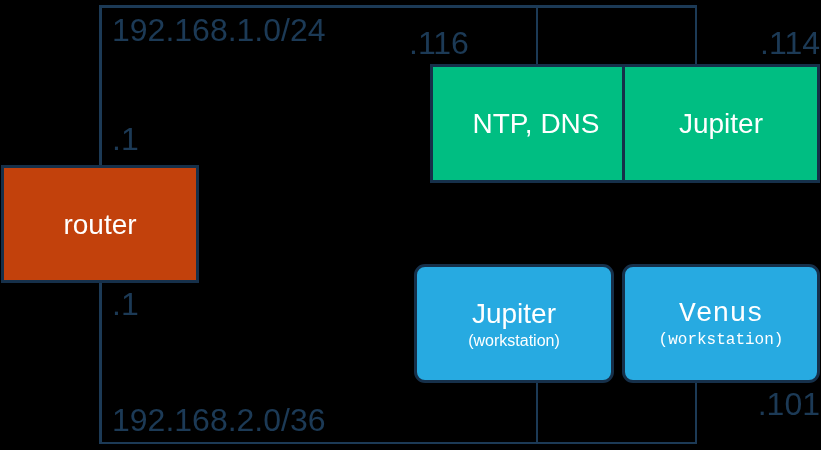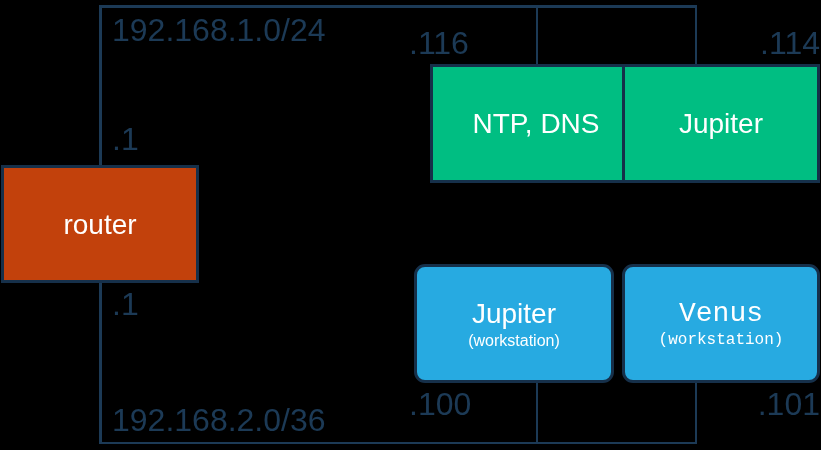--- a/index.html
+++ b/index.html
@@ -64,21 +64,20 @@
   <div class="line" style="left:535.5px; top:382px; width:2.5px; height:61px;"></div>
   <div class="line" style="left:694.5px; top:382px; width:2.5px; height:61px;"></div>
 
   <div class="net-label" style="left:112px; top:13px;">192.168.1.0/24</div>
   <div class="net-label" style="left:112px; top:122px;">.1</div>
   <div class="net-label" style="left:112px; top:287px;">.1</div>
   <div class="net-label" style="left:112px; top:403px;">192.168.2.0/36</div>
 
   <div class="net-label" style="left:409px; top:26px;">.116</div>
   <div class="net-label" style="right:1px; top:26px; text-align:left;">.114</div>
-  <div class="net-label" style="left:409px; top:387px;">.100</div>
   <div class="net-label" style="right:1px; top:387px; text-align:right;margin-left:13px;">.101</div>
 
   <div class="node router-fill" style="left:1px; top:165px; width:198px; height:118px;">
     <span class="main">router</span>
   </div>
 
   <div class="node server-fill" style="left:430px; top:64px; width:212px; height:119px;">
     <span class="main">NTP, DNS</span>
   </div>
   <div class="node server-fill" style="left:622px; top:64px; width:198px; height:119px;">

